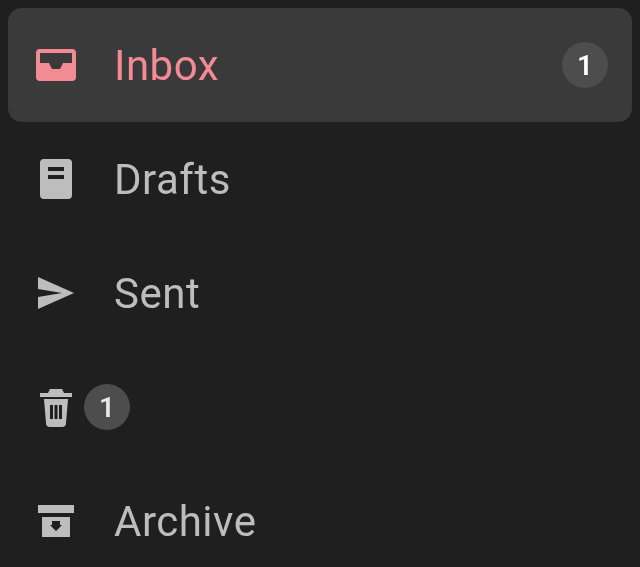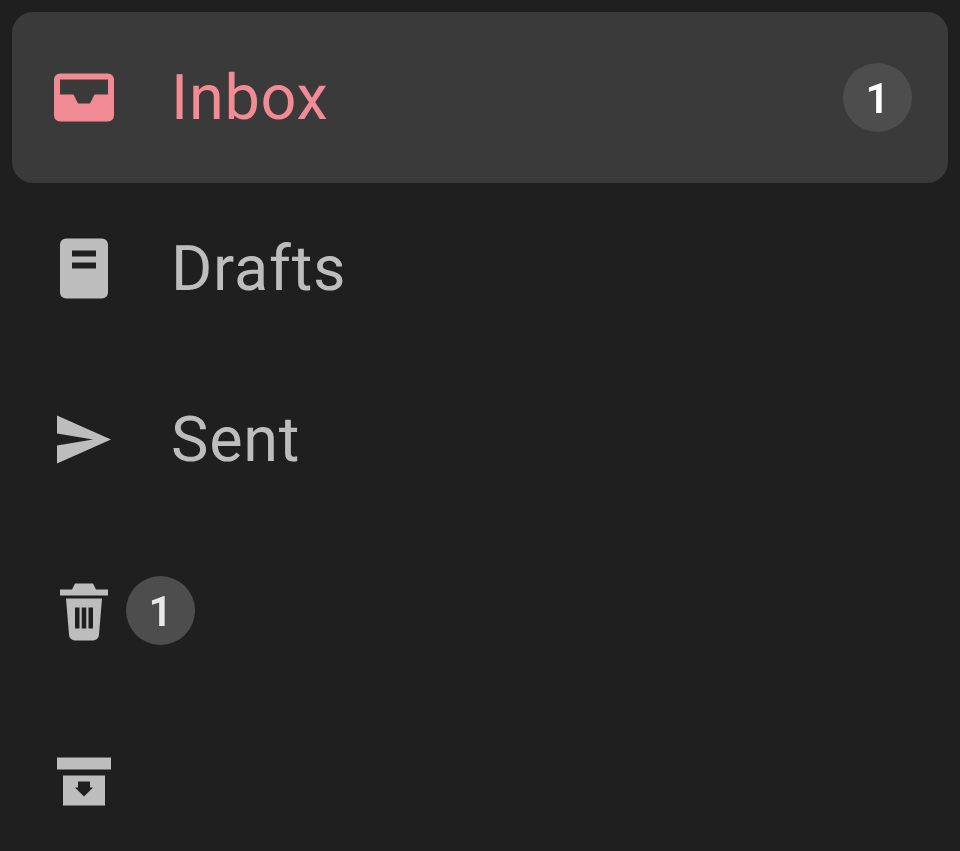--- a/index.html
+++ b/index.html
@@ -118,16 +118,17 @@
     </span>
     <span class="badge">1</span>
   </div>
 
   <div class="nav-item">
     <span class="icon-slot">
       <svg viewBox="0 0 24 24">
           <path d="M3 4h18v4H3V4zm2 6h14v10H5V10zm5 2v2h-1l3 3 3-3h-1v-2h-4z"></path>
         </svg>
     </span>
+    <span class="nav-label">Archive</span>
 
   </div>
 
 </div>
 
 </body></html>

